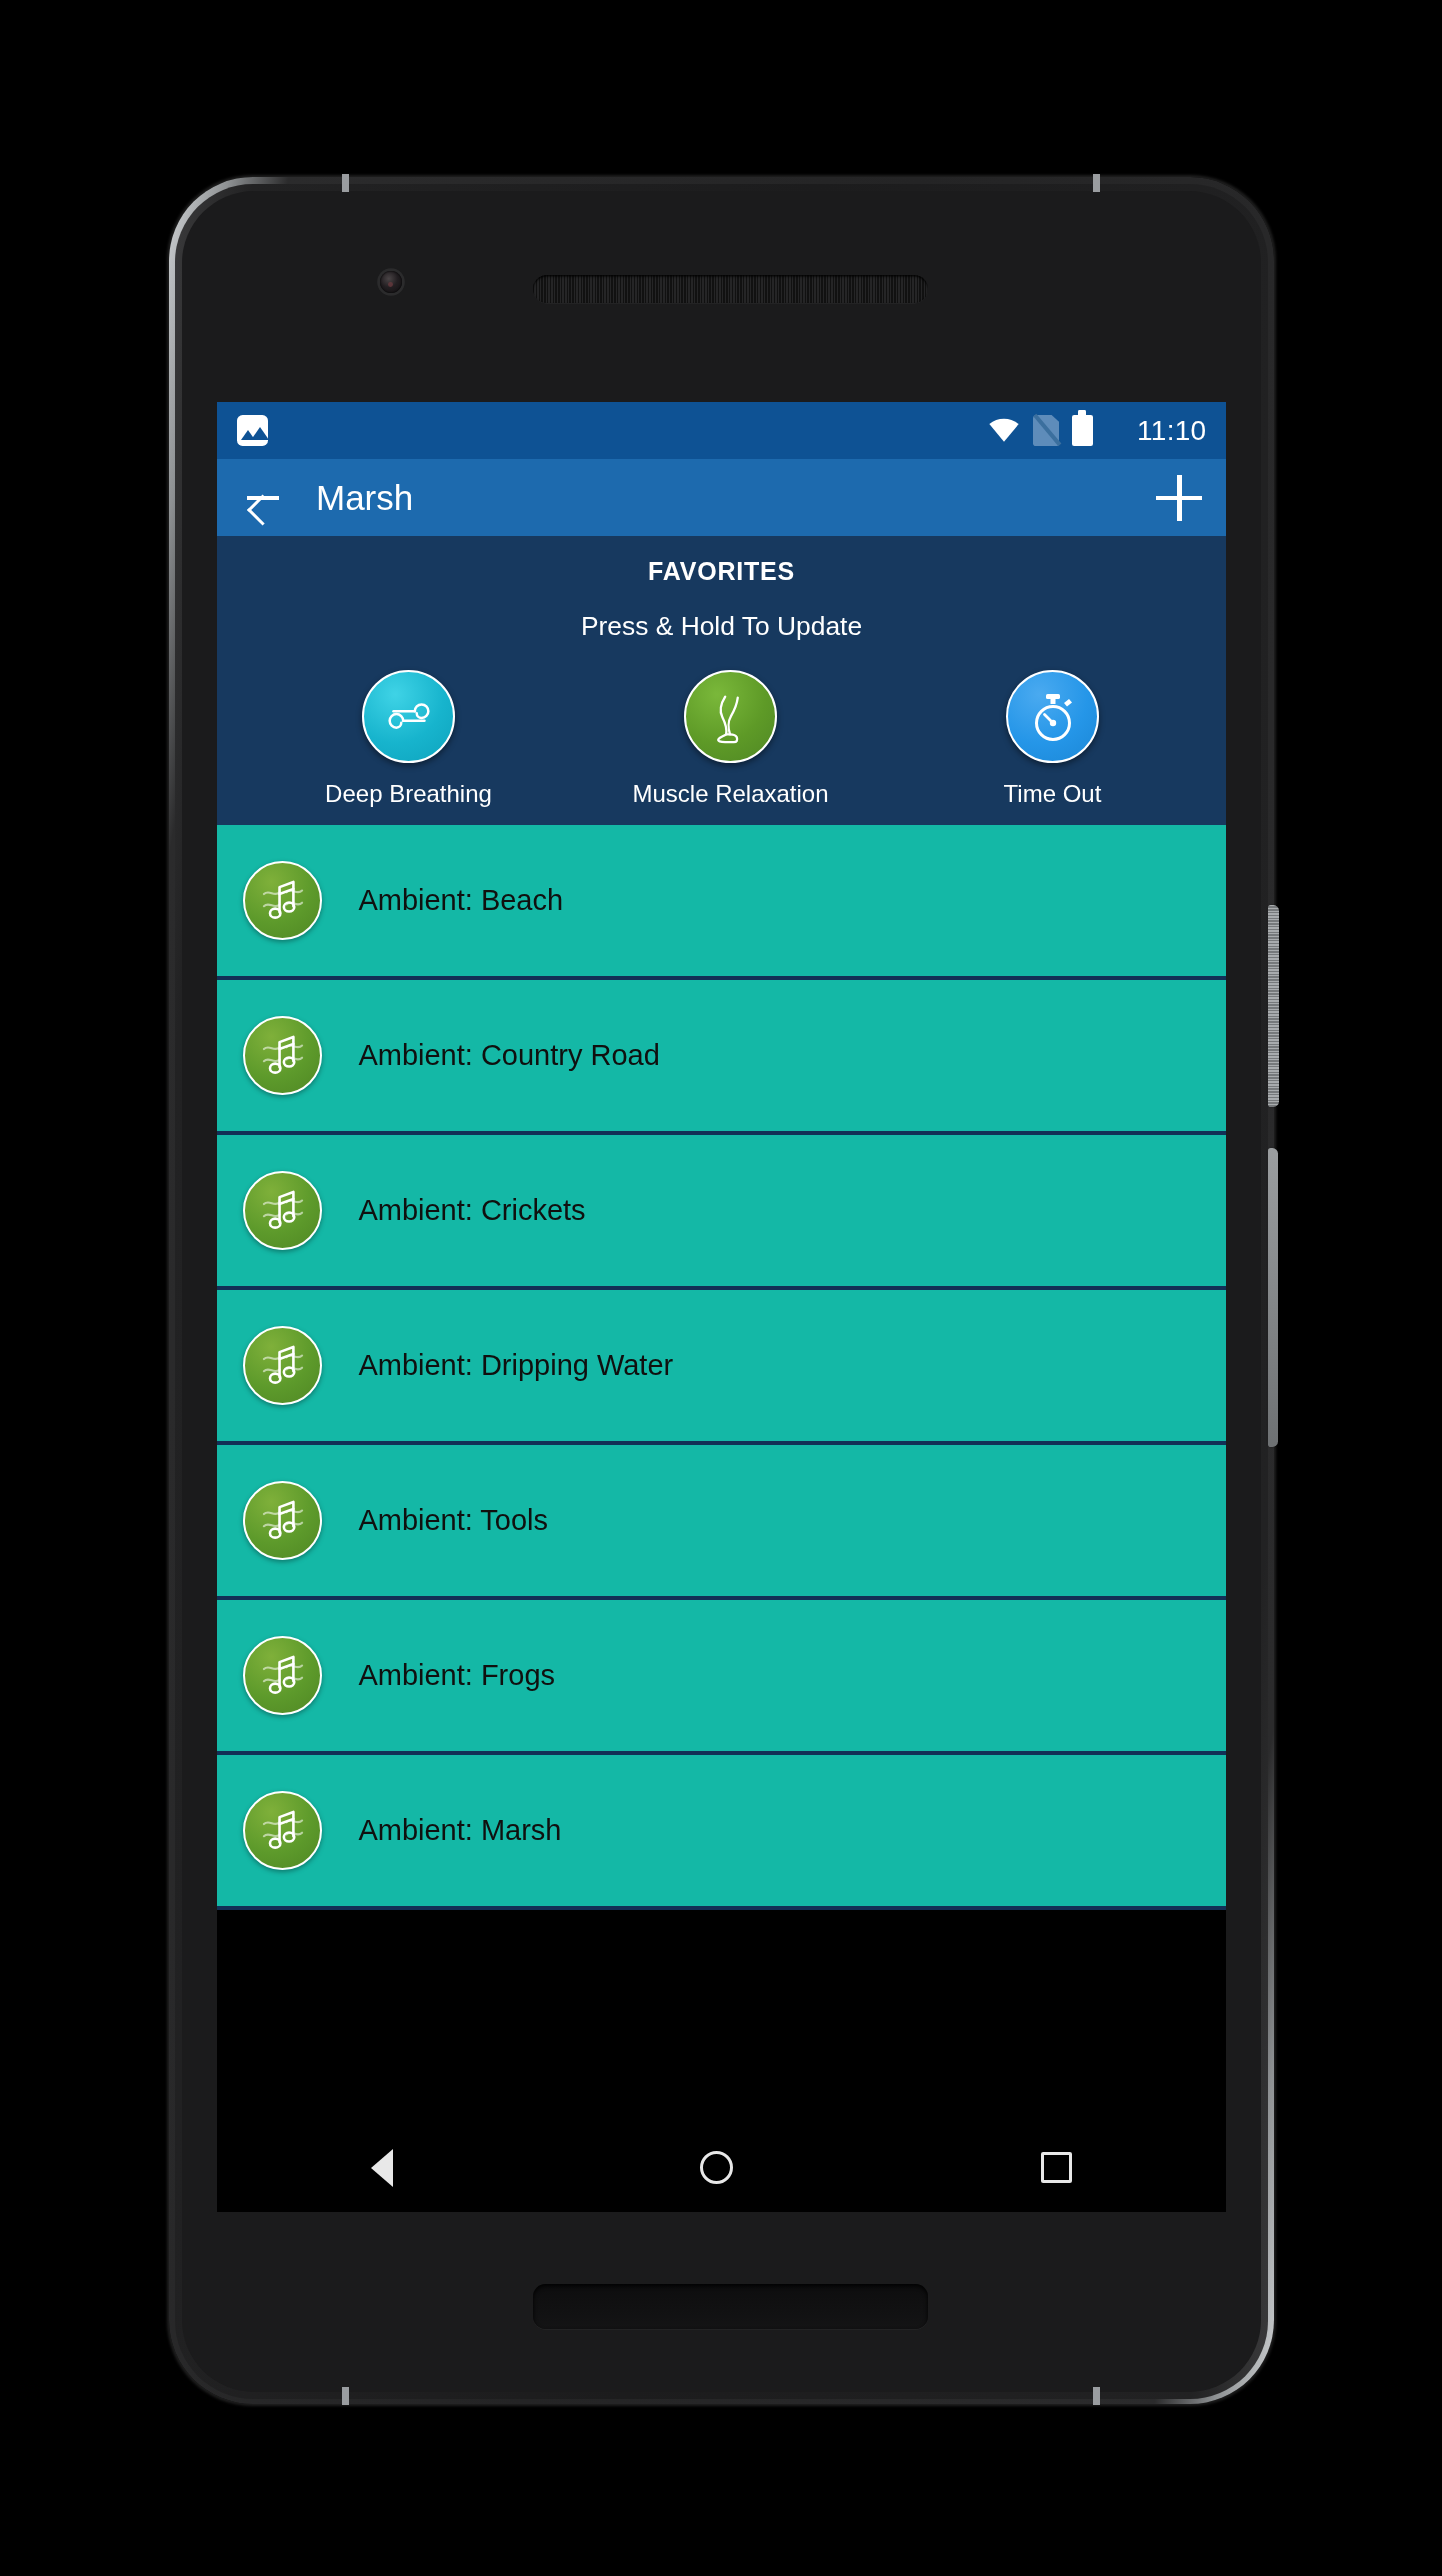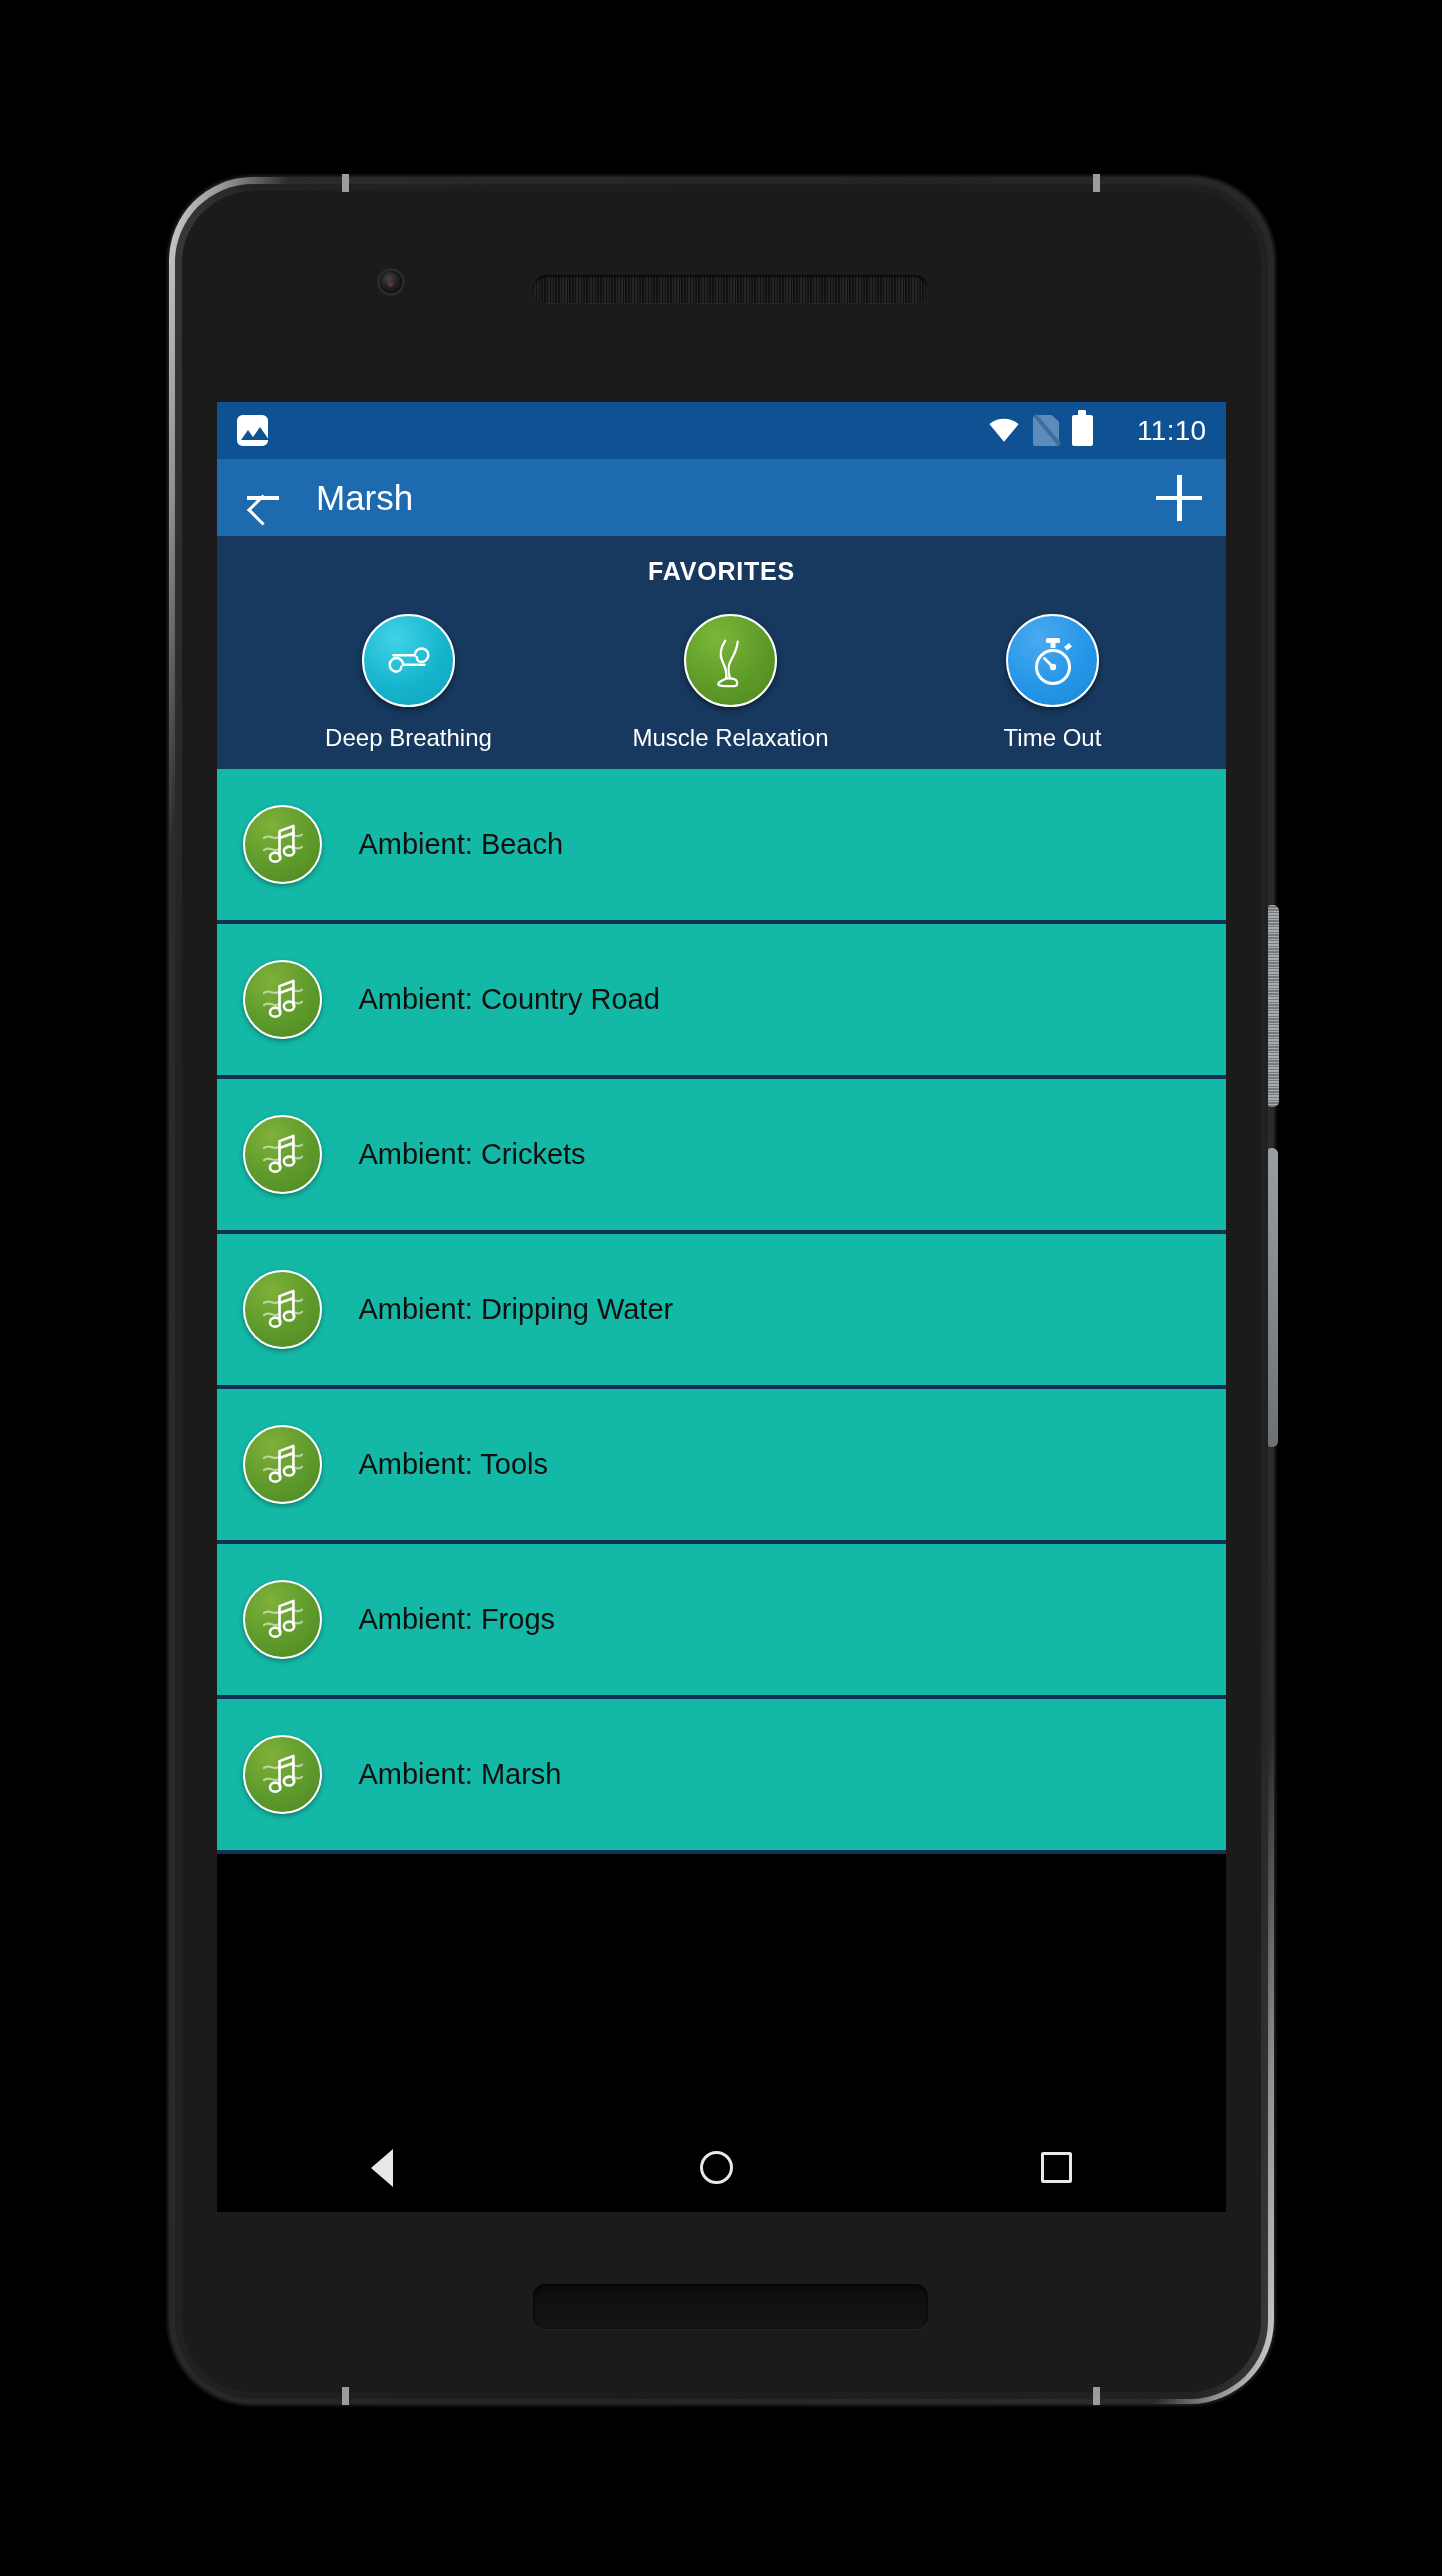--- a/index.html
+++ b/index.html
@@ -269,20 +269,21 @@
   </div>
 
   <div class="app-bar">
     <div class="back-arrow"></div>
     <div class="app-title">Marsh</div>
     <div class="add-btn"></div>
   </div>
 
   <div class="fav-panel">
     <div class="fav-heading">FAVORITES</div>
+    <div class="fav-sub">Press &amp; Hold To Update</div>
 
     <div class="fav-row">
 
       <div class="fav-item">
         <div class="fav-circle" style="background:radial-gradient(circle at 35% 25%,#3fd3e6 0%,#17b4cd 55%,#0ea3bd 100%)">
           <svg viewBox="0 0 60 60" width="58" height="58">
             <g fill="none" stroke="#ffffff" stroke-width="2.6" stroke-linecap="round">
               <path d="M14 24 H36"></path>
               <path d="M36 24 a7 7 0 1 1 7 7 a5 5 0 0 1 -5 -5"></path>
               <path d="M46 34 H24"></path>

